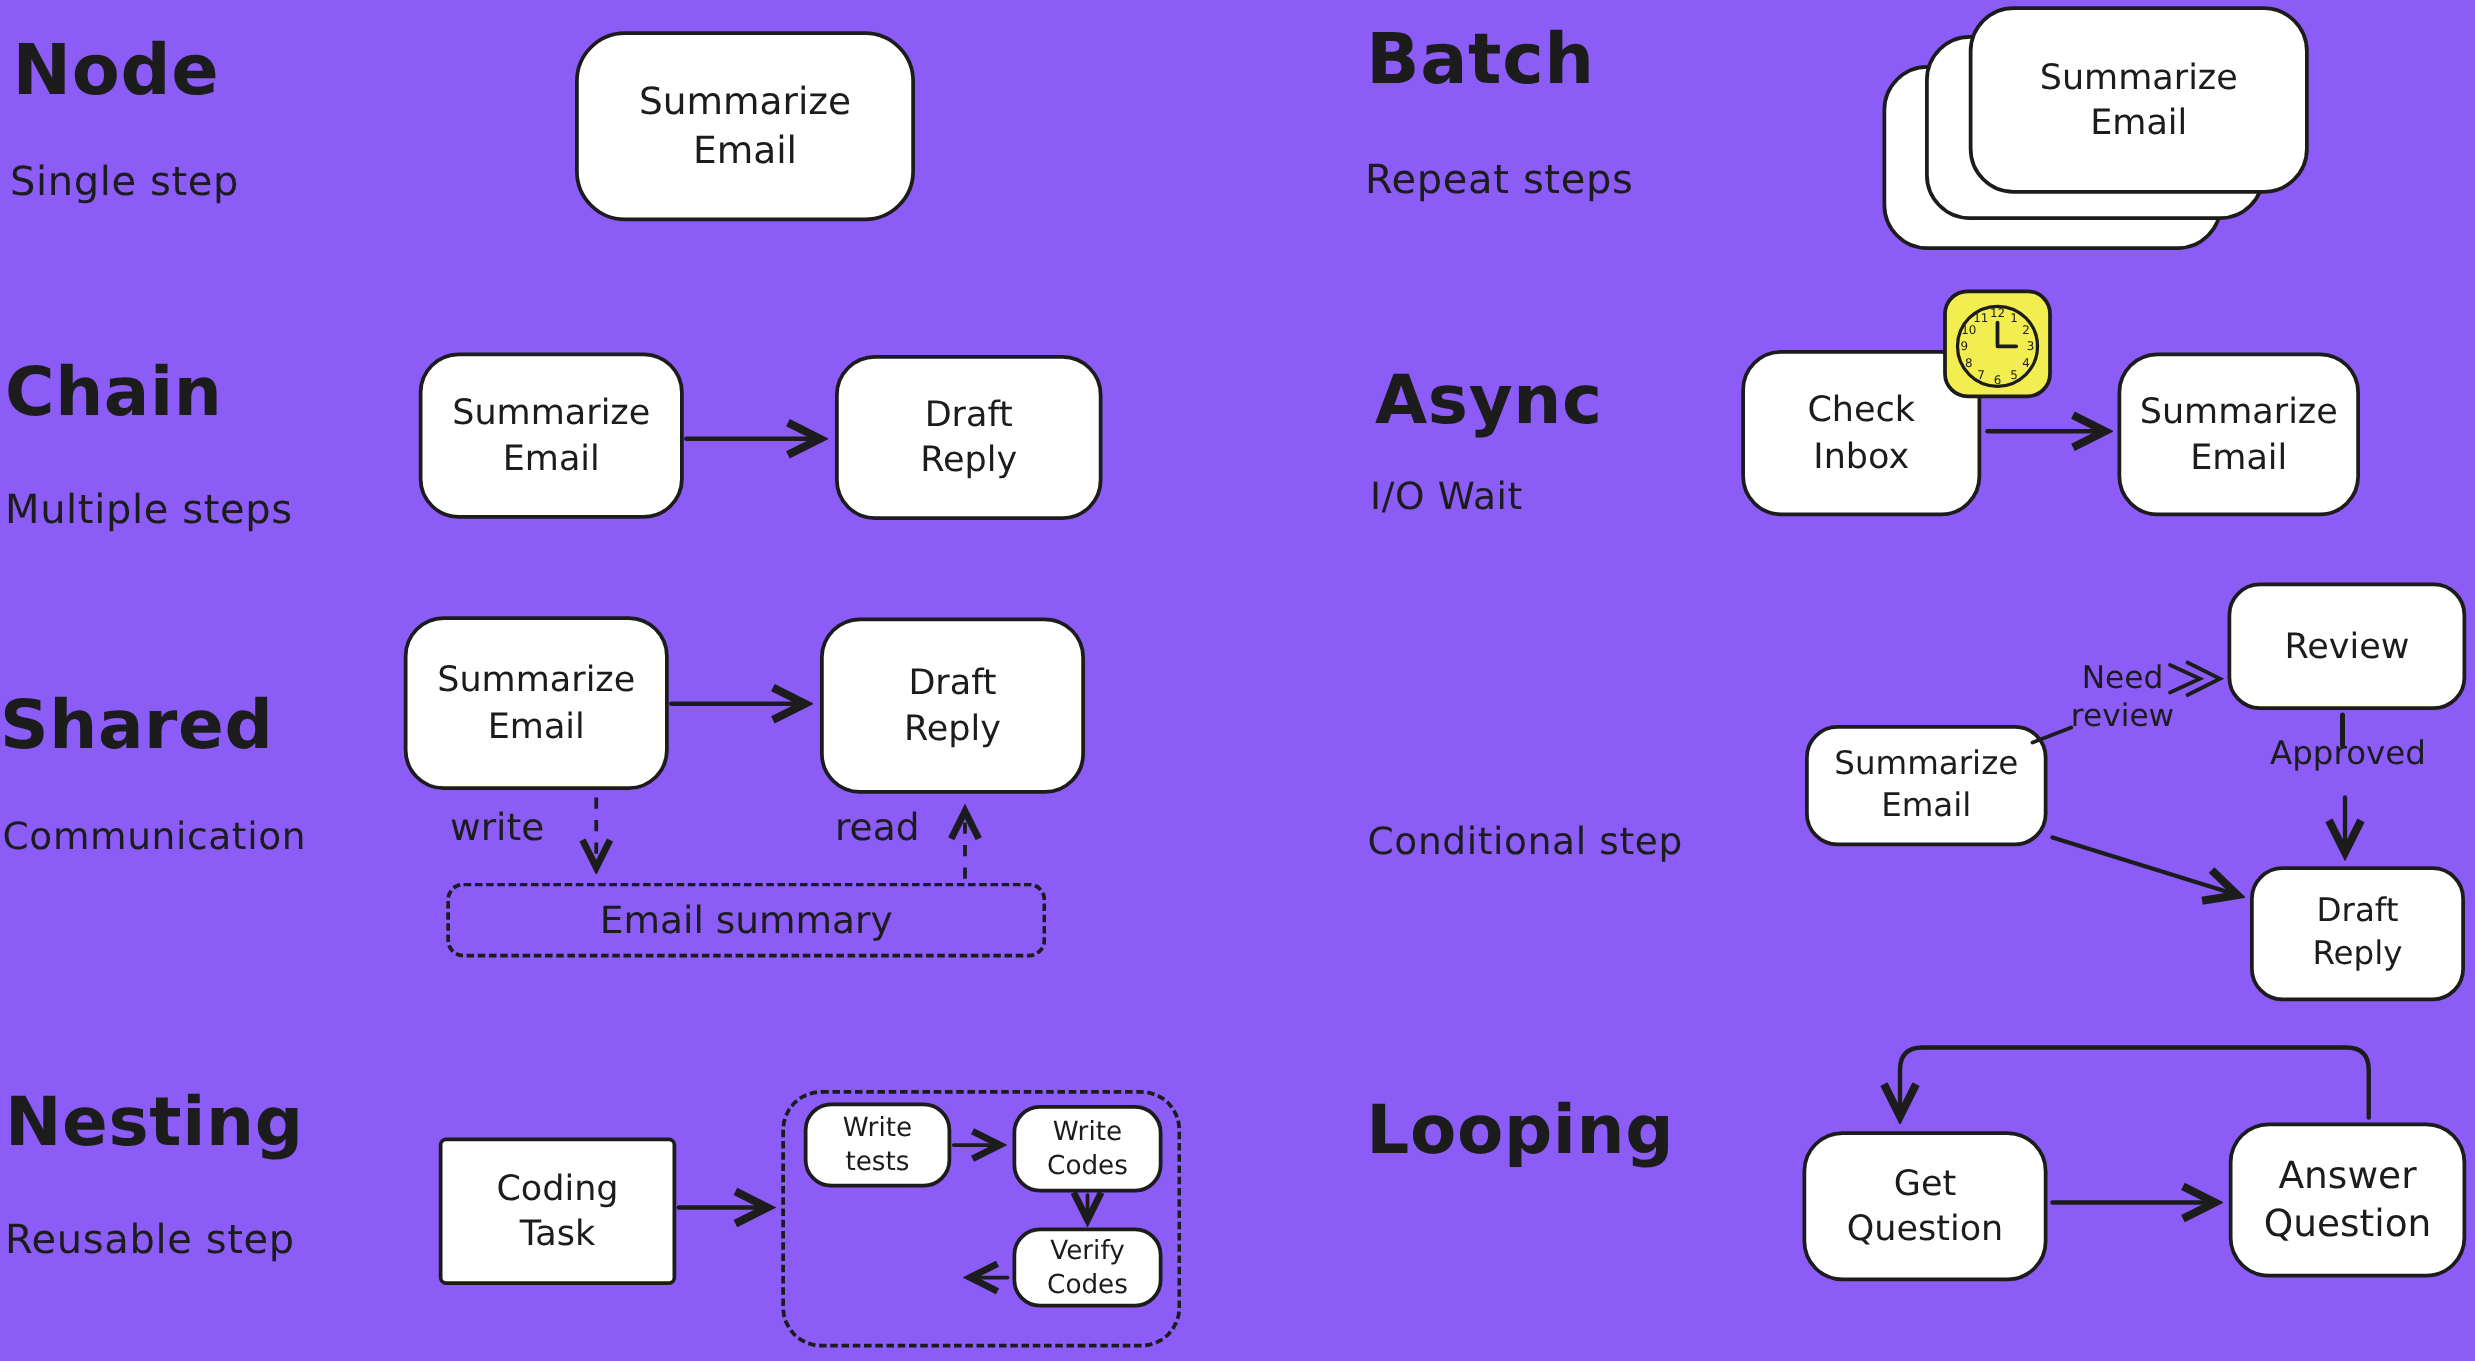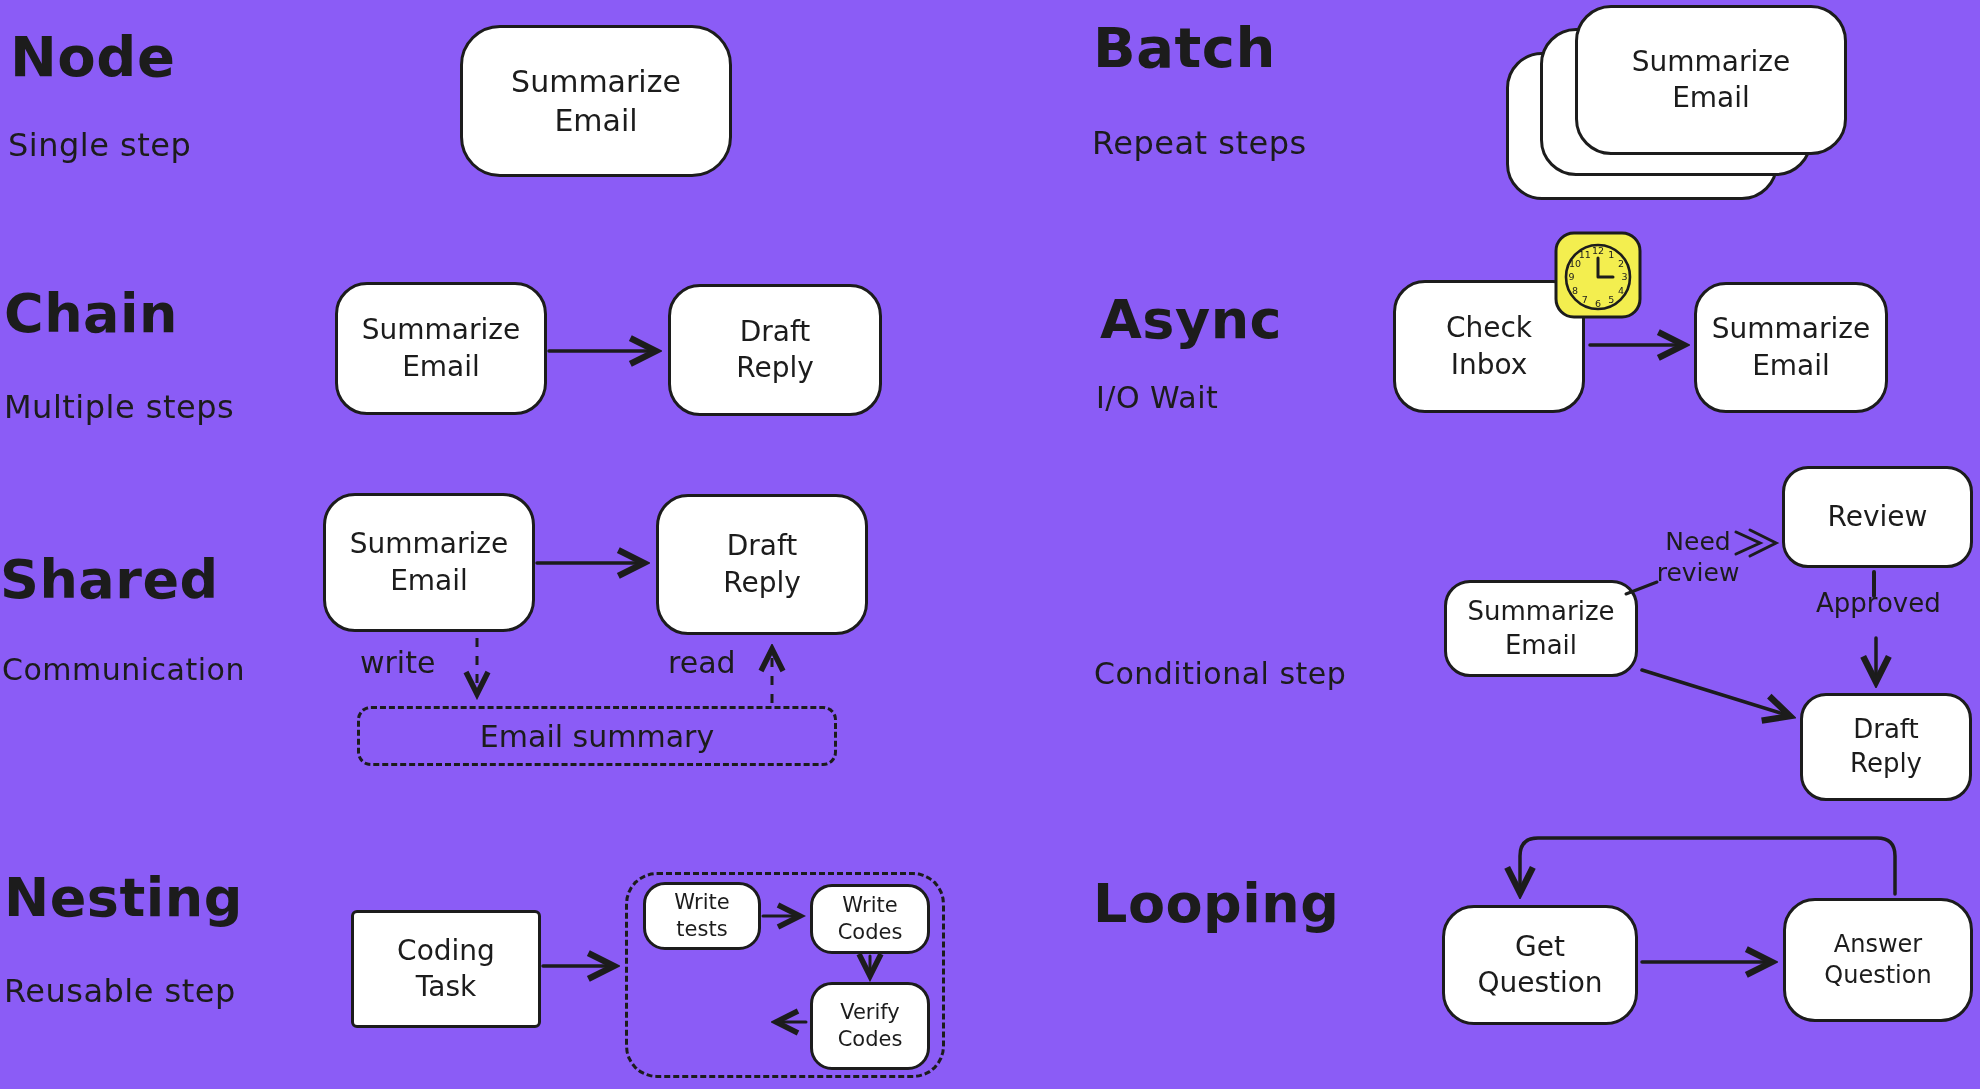--- a/index.html
+++ b/index.html
@@ -55,21 +55,21 @@
 
   <div class="abs title" style="left:4px;top:866px;font-size:54px;">Nesting</div>
   <div class="abs subtitle" style="left:4px;top:972px;font-size:32px;">Reusable step</div>
   <div class="box" style="left:351px;top:910px;width:190px;height:118px;font-size:28px;border-radius:6px;">Coding
 Task</div>
   <div class="dashed-group" style="left:625px;top:872px;width:320px;height:206px;"></div>
   <div class="box small" style="left:643px;top:882px;width:118px;height:68px;font-size:21px;">Write
 tests</div>
   <div class="box small" style="left:810px;top:884px;width:120px;height:70px;font-size:21px;">Write
 Codes</div>
-  <div class="box small" style="left:810px;top:982px;width:120px;height:88px;font-size:21px;">Verify
+  <div class="box small" style="left:810px;top:982px;width:120px;height:64px;font-size:21px;">Verify
 Codes</div>
 
   <div class="abs title" style="left:1093px;top:15px;font-size:56px;">Batch</div>
   <div class="abs subtitle" style="left:1092px;top:124px;font-size:32px;">Repeat steps</div>
   <div class="box" style="left:1506px;top:52px;width:272px;height:148px;border-radius:36px;z-index:1;"></div>
   <div class="box" style="left:1540px;top:28px;width:272px;height:148px;border-radius:36px;z-index:2;"></div>
   <div class="box" style="left:1575px;top:5px;width:272px;height:150px;font-size:28px;border-radius:36px;z-index:3;">Summarize
 Email</div>
 
   <div class="abs title" style="left:1100px;top:288px;font-size:54px;">Async</div>
@@ -106,21 +106,21 @@
   <div class="box" style="left:1782px;top:466px;width:191px;height:102px;font-size:28px;border-radius:26px;">Review</div>
   <div class="box" style="left:1800px;top:693px;width:172px;height:108px;font-size:26px;border-radius:26px;">Draft
 Reply</div>
   <div class="edge-label" style="left:1650px;top:526px;width:96px;font-size:25px;text-align:center;line-height:1.25;">Need
 review</div>
   <div class="edge-label" style="left:1816px;top:588px;width:120px;font-size:26px;text-align:center;">Approved</div>
 
   <div class="abs title" style="left:1093px;top:872px;font-size:54px;">Looping</div>
   <div class="box" style="left:1442px;top:905px;width:196px;height:120px;font-size:28px;">Get
 Question</div>
-  <div class="box" style="left:1783px;top:898px;width:190px;height:124px;font-size:24px;">Answer
+  <div class="box" style="left:1783px;top:898px;width:190px;height:124px;font-size:30px;">Answer
 Question</div>
 
   <svg id="arrow-overlay" width="1980" height="1089" viewBox="0 0 1980 1089">
     <defs>
       <marker id="ah" viewBox="0 0 12 12" refX="10" refY="6" markerWidth="11" markerHeight="11" orient="auto-start-reverse">
         <path d="M2,2 L10,6 L2,10" fill="none" stroke="#1c1c1c" stroke-width="2"></path>
       </marker>
     </defs>
 
     <line x1="549" y1="351" x2="656" y2="351" stroke="#1c1c1c" stroke-width="3.5" stroke-linecap="round" marker-end="url(#ah)"></line>

